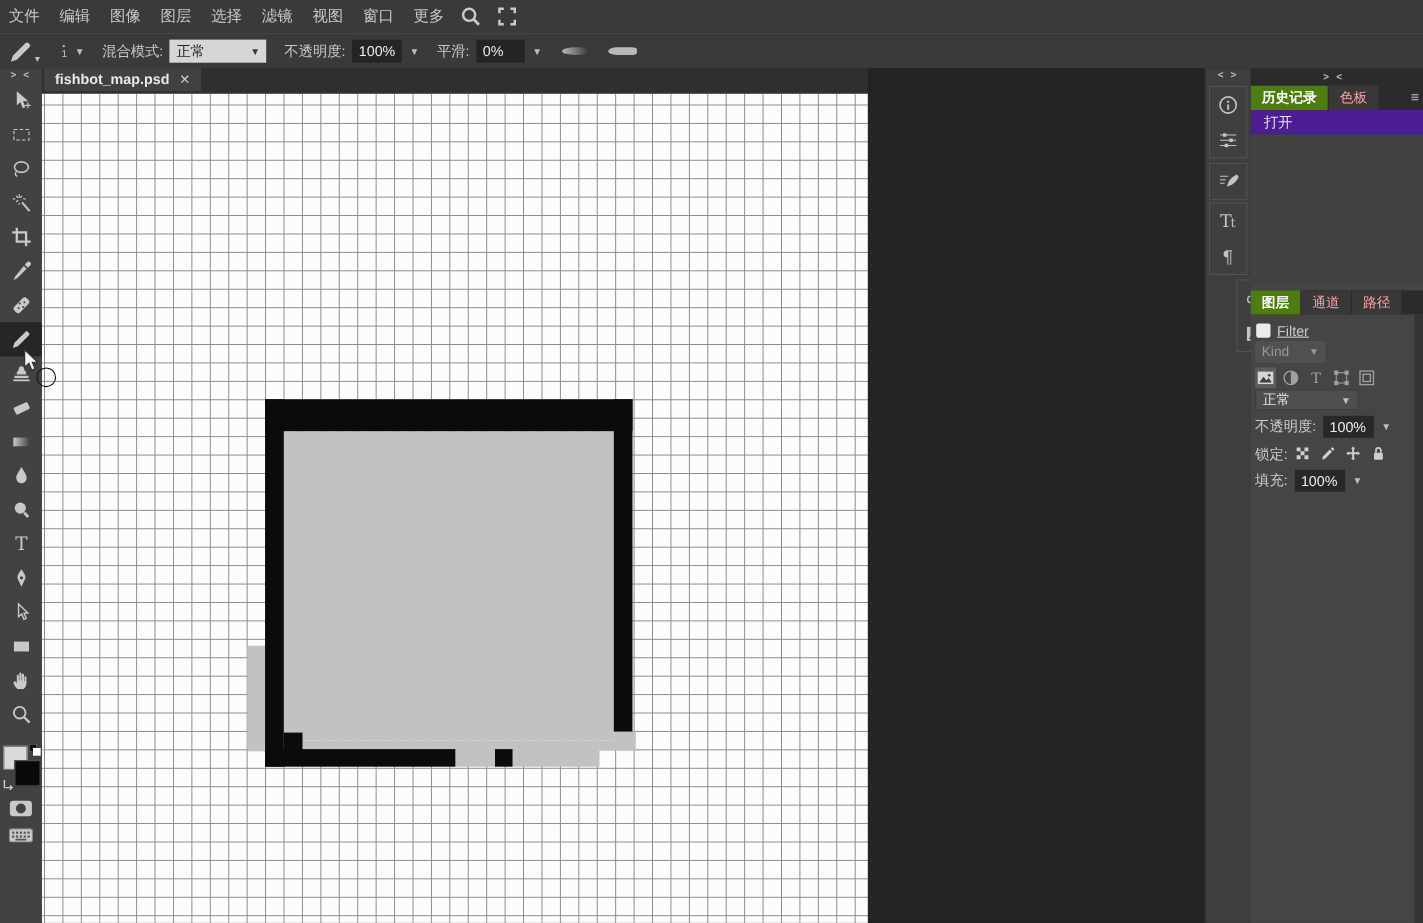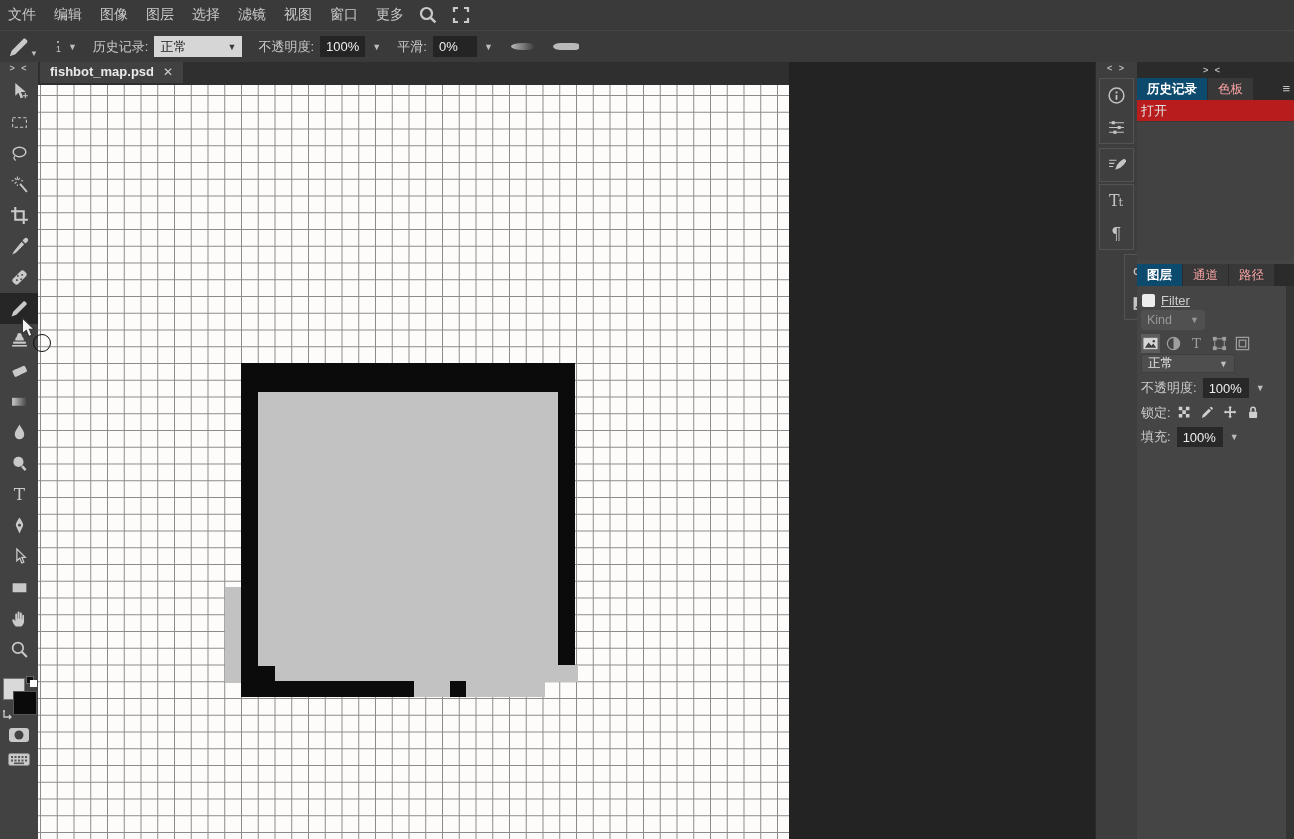--- a/index.html
+++ b/index.html
@@ -88,26 +88,26 @@
   
   #right-panel { position:absolute; left:1137px; top:62px; width:157px; height:777px;
                  background:#454545; z-index:20; }
   #rp-collapse { position:absolute; left:0; top:0; width:157px; height:16px; background:#2b2b2b; }
   #rp-collapse span { position:absolute; left:66px; top:2px; }
   .panel-tabs { position:absolute; left:0; width:157px; height:22px; background:#2b2b2b;
                 display:flex; }
   .panel-tab { height:22px; display:flex; align-items:center; justify-content:center;
                color:#fca5a5; font-size:12.5px; padding:0 10px; margin-right:1px;
                background:#383838; }
-  .panel-tab.active { background:#0c4a6e; color:#fff; font-weight:bold; }
+  .panel-tab.active { background:#4d7c0f; color:#fff; font-weight:bold; }
   .menu-burger { position:absolute; right:4px; top:3px; color:#c4c4c4; font-size:13px; }
 
   #history-body { position:absolute; left:0; top:38px; width:157px; height:160px; background:#424242; }
-  .history-row { width:157px; height:22px; background:#b91c1c; color:#e2e2e2; font-size:13px;
-                 display:flex; align-items:center; padding-left:4px;
+  .history-row { width:157px; height:22px; background:#4c1d95; color:#e2e2e2; font-size:13px;
+                 display:flex; align-items:center; padding-left:12px;
                  border-bottom:1px solid #3a3a3a; }
 
   #layers-tabs { top:202px; }
   #layers-body { position:absolute; left:0; top:224px; width:157px; height:553px; background:#454545; }
 
   .rp-row { position:absolute; left:0; width:149px; display:flex; align-items:center;
             color:#cccccc; font-size:13px; }
   #filter-row { top:5px; height:18px;text-decoration:underline; }
   #filter-checkbox { width:13px; height:13px; background:#ececec; border-radius:2px; margin:0 6px 0 5px; }
   #kind-dd { position:absolute; left:4px; top:24px; width:64px; height:20px; background:#505050;
@@ -178,21 +178,21 @@
     <svg width="22" height="22" viewBox="0 0 18 18" style="color:#c9c9c9">
         <path fill="currentColor" d="M1.5 16.5l1.5-4.5 9.5-9.5c.5-.5 1.5-.5 2 0l1 1c.5.5.5 1.5 0 2L6 15z"></path>
       </svg>
     <span style="font-size:8px;color:#bdbdbd;">▼</span>
   </span>
   <span class="tool-preview">
     <span class="dot"></span>
     <span>1</span>
   </span>
   <span class="tri">▼</span>
-  <span class="opt-label">历史记录:</span>
+  <span class="opt-label">混合模式:</span>
   <span class="dd-light">
     <span>正常</span>
     <span class="arrow">▼</span>
   </span>
   <span class="opt-label">不透明度:</span>
   <span class="val-dark">100%</span>
   <span class="tri">▼</span>
   <span class="opt-label">平滑:</span>
   <span class="val-dark">0%</span>
   <span class="tri">▼</span>

